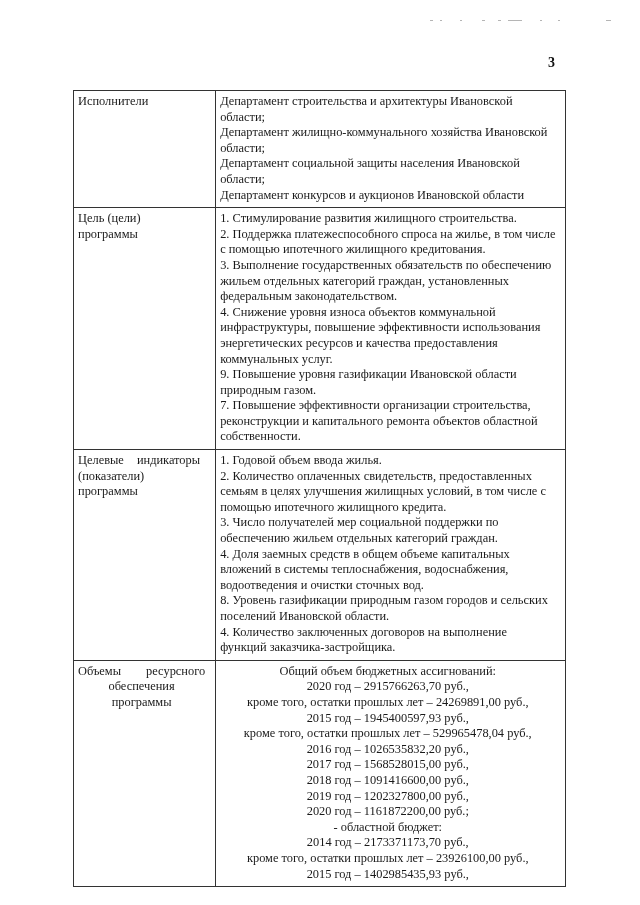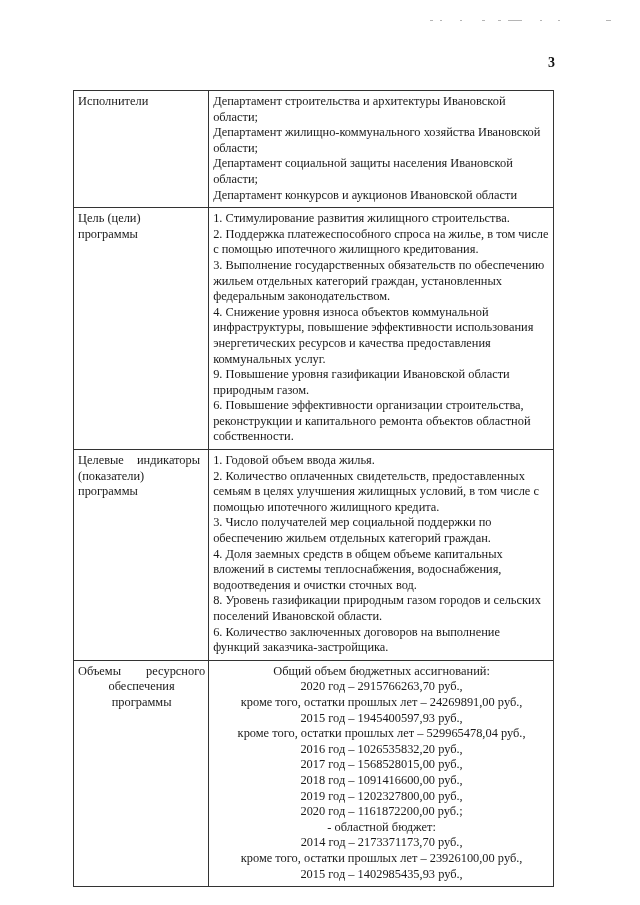--- a/index.html
+++ b/index.html
@@ -19,21 +19,21 @@
     font-size: 14px; font-weight: bold; color: #111;
   }
   table.passport {
     position: absolute; left: 73px; top: 90px;
     width: 481px; border-collapse: collapse;
     font-size: 12.4px; line-height: 15.6px;
   }
   table.passport td {
     border: 1.3px solid #333;
     vertical-align: top;
-    padding: 3px 3px 4px 4px;
+    padding: 3px 10px 4px 4px;
   }
   td.label-cell { width: 122px; }
   td.value-cell { padding-left: 3px; }
   .row-1 td { height: 105px; }
   .row-2 td { height: 227px; }
   .row-3 td { height: 192px; }
   .row-4 td { height: 212px; text-align: center; }
   .justify-label { text-align: justify; text-align-last: left; }
   .line { display: block; white-space: nowrap; }
   .para { display: block; }
@@ -82,21 +82,21 @@
       <span class="line">с помощью ипотечного жилищного кредитования.</span>
       <span class="line">3. Выполнение государственных обязательств по обеспечению</span>
       <span class="line">жильем отдельных категорий граждан, установленных</span>
       <span class="line">федеральным законодательством.</span>
       <span class="line">4. Снижение уровня износа объектов коммунальной</span>
       <span class="line">инфраструктуры, повышение эффективности использования</span>
       <span class="line">энергетических ресурсов и качества предоставления</span>
       <span class="line">коммунальных услуг.</span>
       <span class="line">9. Повышение уровня газификации Ивановской области</span>
       <span class="line">природным газом.</span>
-      <span class="line">6. Повышение эффективности организации строительства,</span>
+      <span class="line">7. Повышение эффективности организации строительства,</span>
       <span class="line">реконструкции и капитального ремонта объектов областной</span>
       <span class="line">собственности.</span>
     </td>
   </tr>
   <tr class="row-3">
     <td class="label-cell">
       <span class="line justify-label" style="word-spacing:10px">Целевые индикаторы</span>
       <span class="line">(показатели)</span>
       <span class="line">программы</span>
     </td>
@@ -105,21 +105,21 @@
       <span class="line">2. Количество оплаченных свидетельств, предоставленных</span>
       <span class="line">семьям в целях улучшения жилищных условий, в том числе с</span>
       <span class="line">помощью ипотечного жилищного кредита.</span>
       <span class="line">3. Число получателей мер социальной поддержки по</span>
       <span class="line">обеспечению жильем отдельных категорий граждан.</span>
       <span class="line">4. Доля заемных средств в общем объеме капитальных</span>
       <span class="line">вложений в системы теплоснабжения, водоснабжения,</span>
       <span class="line">водоотведения и очистки сточных вод.</span>
       <span class="line">8. Уровень газификации природным газом городов и сельских</span>
       <span class="line">поселений Ивановской области.</span>
-      <span class="line">6. Количество заключенных договоров на выполнение</span>
+      <span class="line">4. Количество заключенных договоров на выполнение</span>
       <span class="line">функций заказчика-застройщика.</span>
     </td>
   </tr>
   <tr class="row-4">
     <td class="label-cell">
       <span class="line" style="word-spacing:22px">Объемы ресурсного</span>
       <span class="line">обеспечения</span>
       <span class="line">программы</span>
     </td>
     <td class="value-cell">

